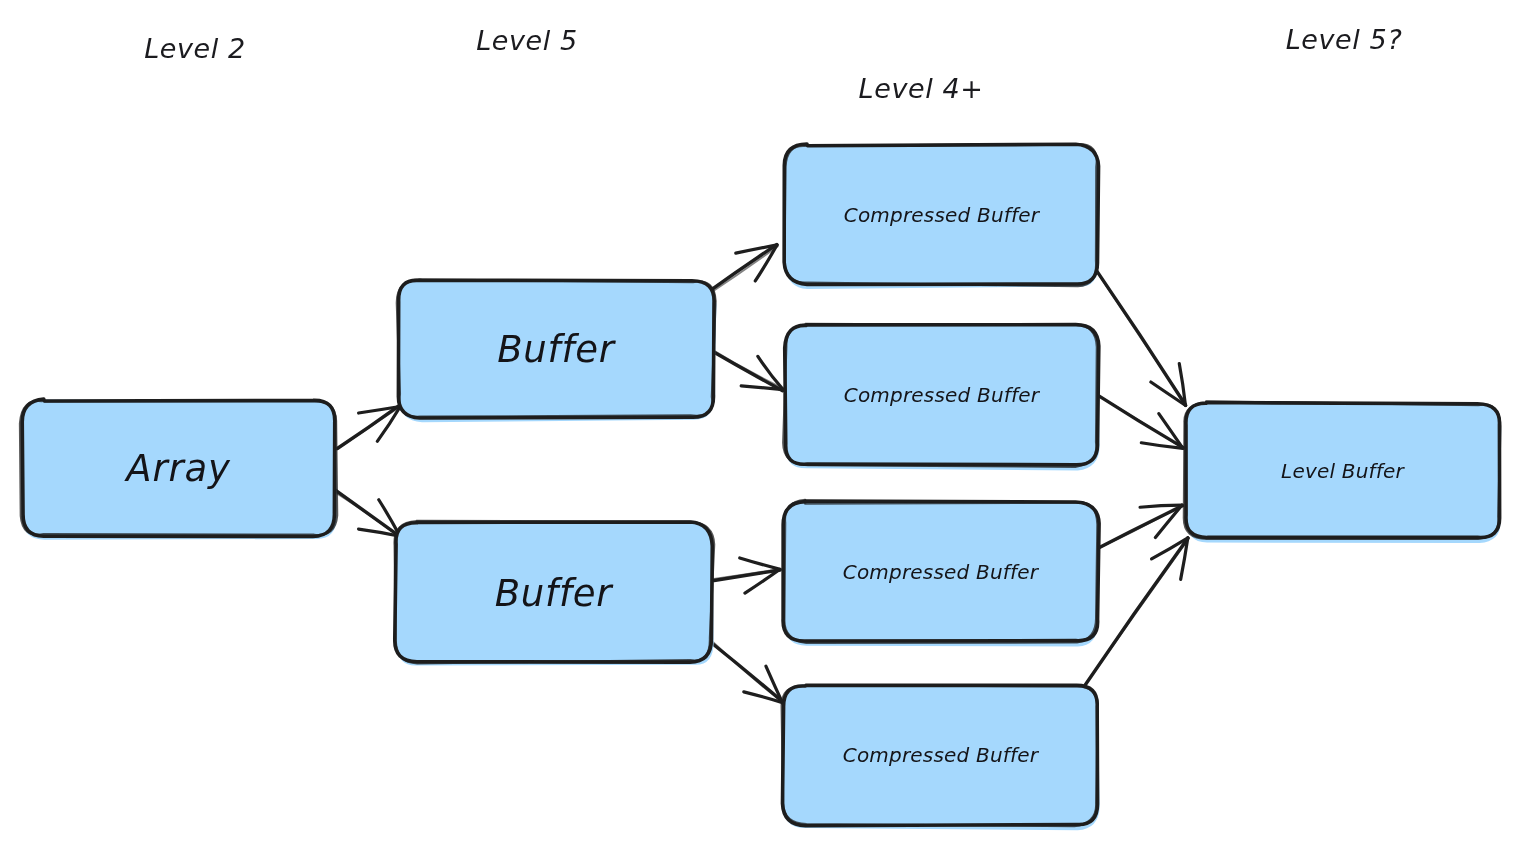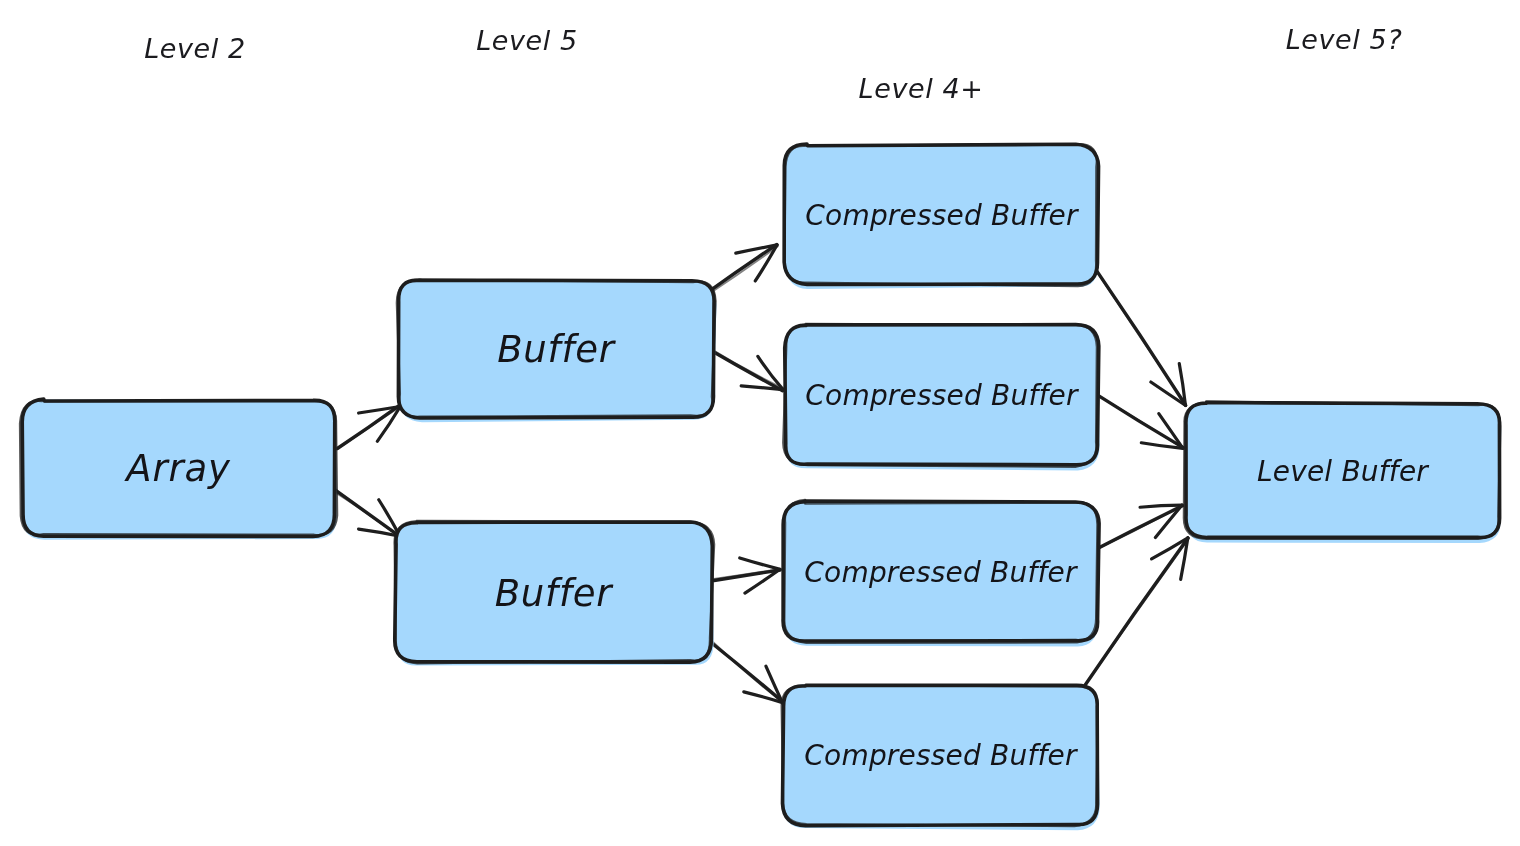--- a/index.html
+++ b/index.html
@@ -44,21 +44,21 @@
     font-size: 37px;
     font-style: italic;
     letter-spacing: 0.8px;
     color: #141418;
     white-space: nowrap;
     transform: translate(-50%, -50%);
     pointer-events: none;
     -webkit-font-smoothing: antialiased;
   }
   .node-label.tight {
-    font-size: 28px;
+    font-size: 20px;
     letter-spacing: 0.2px;
   }
   .node-hit {
     position: absolute;
     cursor: default;
   }
 </style>
 </head>
 <body>
 

